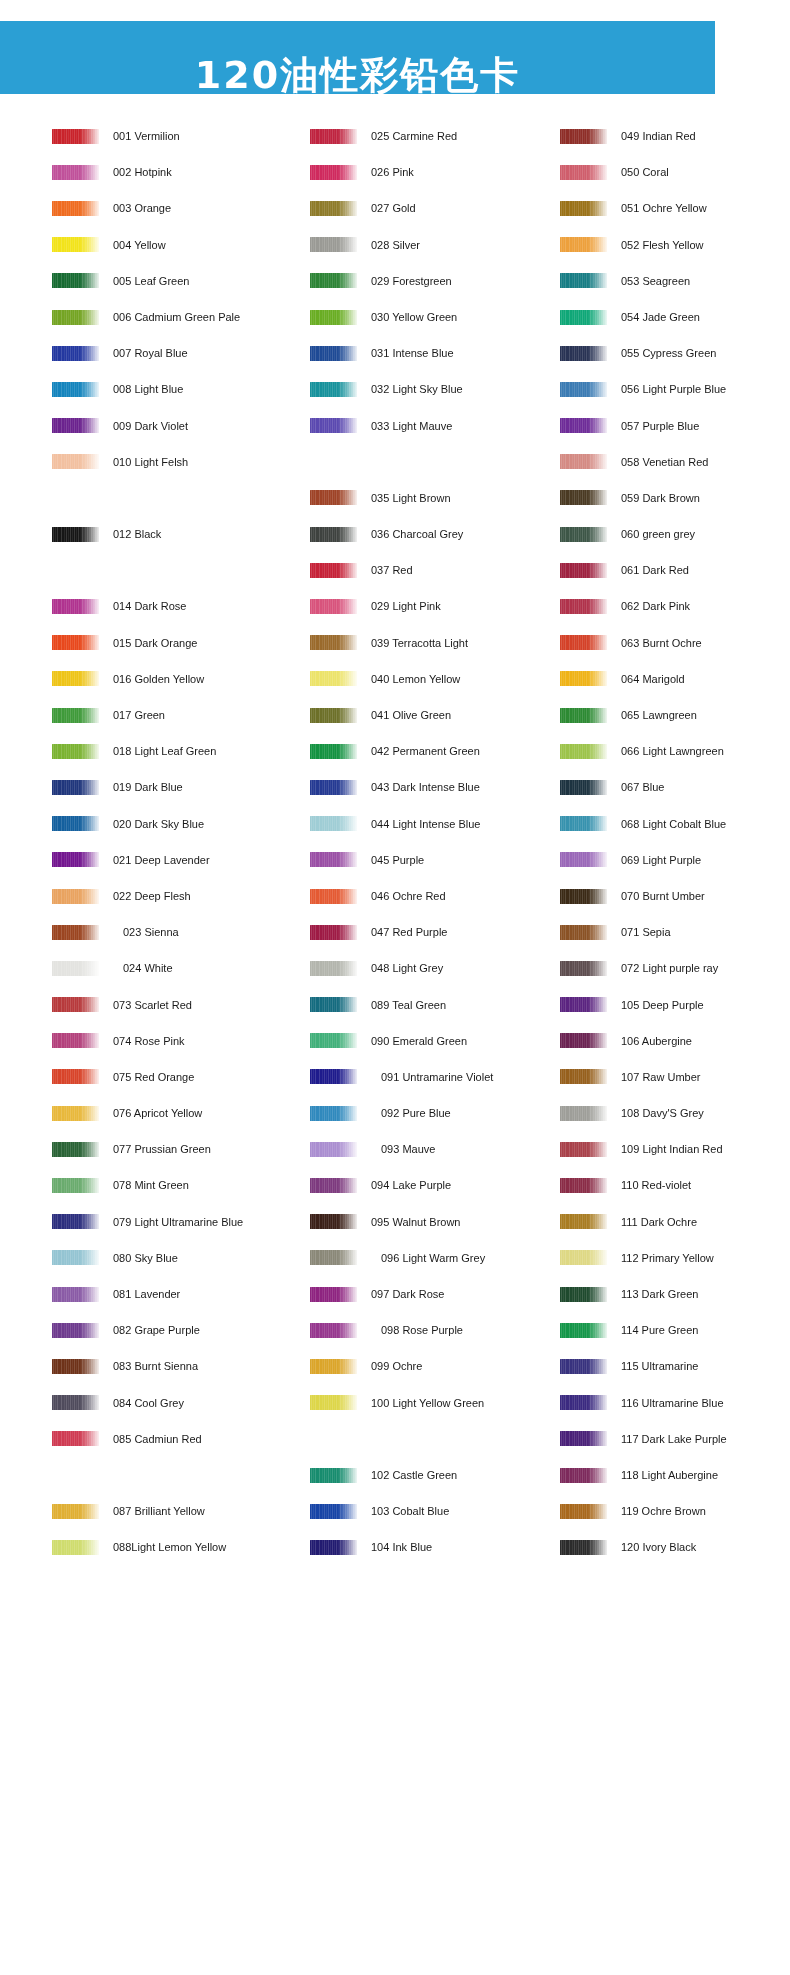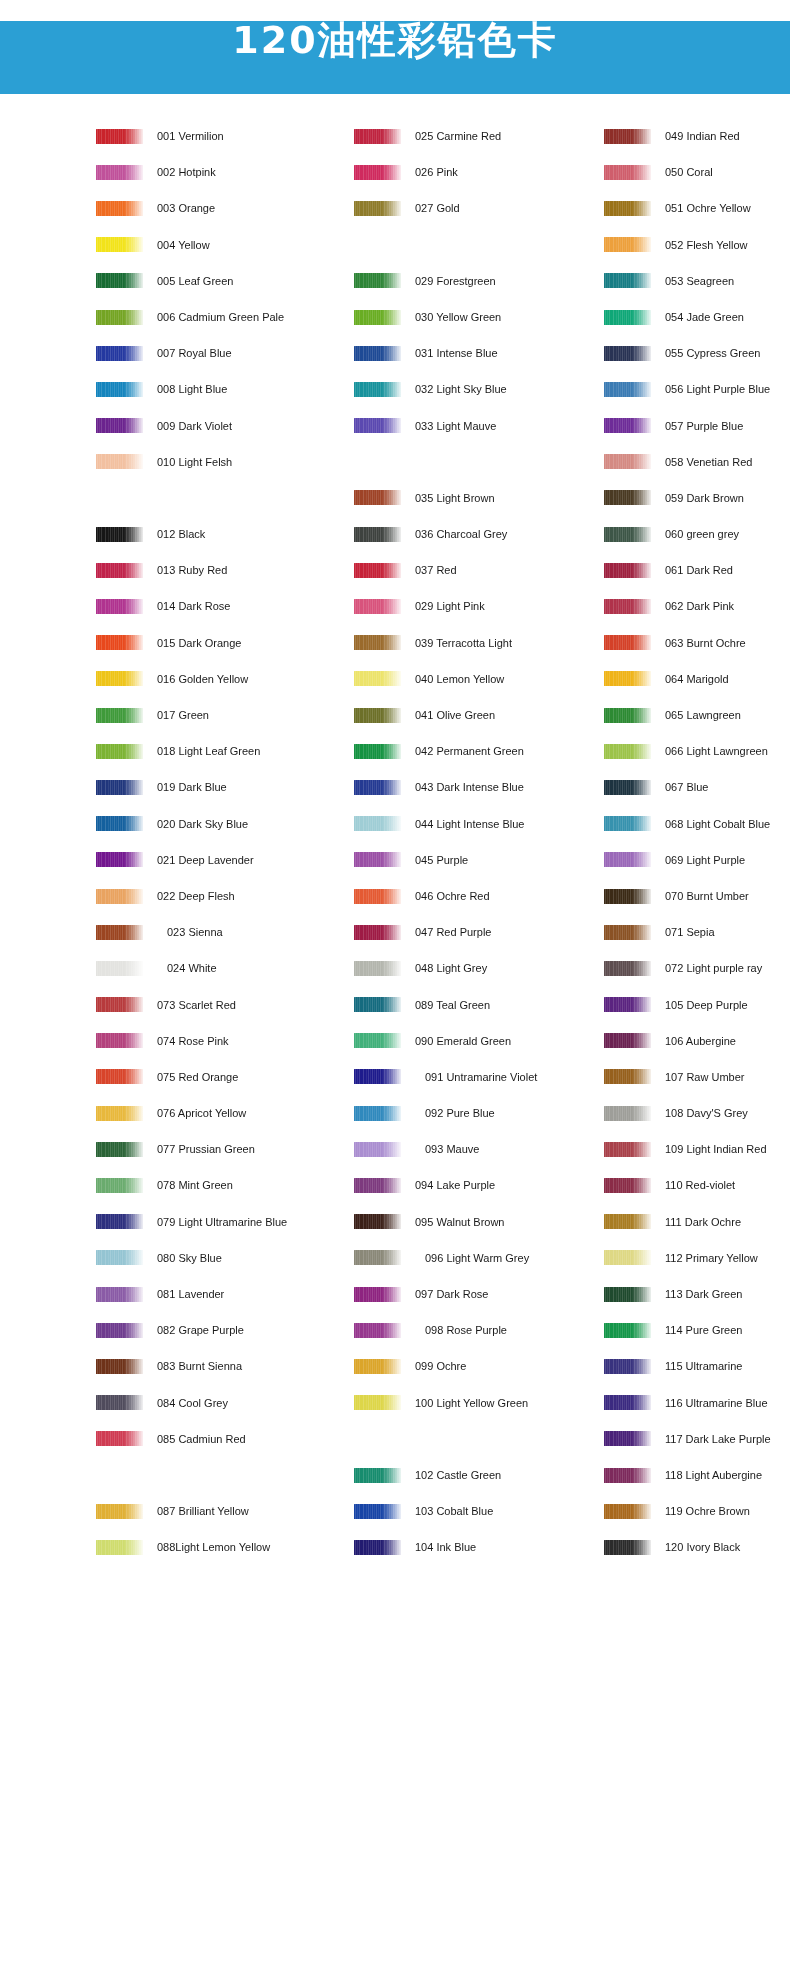--- a/index.html
+++ b/index.html
@@ -14,45 +14,44 @@
     width:790px;
     min-height:1975px;
     background:#fff;
     overflow:hidden;
   }
 
   
   .banner{
     position:absolute;
     left:0; top:21px;
-    width:790px; height:73px;
+    width:715px; height:73px;
     background:#2b9fd4;
     display:flex;
-    align-items:flex-start;
+    align-items:flex-end;
     justify-content:center;
   }
   .banner-title{
     color:#ffffff;
     font-size:38px;
     font-weight:bold;
     letter-spacing:2px;
     line-height:1;
     font-family:"DejaVu Sans","Liberation Sans",sans-serif;
   }
 
   
   .chart{
     position:absolute;
     left:0; top:118px;
     width:790px;
   }
   .grid-row{
     position:relative;
     height:36.2px;
-    margin-left:44px;
   }
   .cell{
     position:absolute;
     top:0;
     height:36.2px;
     display:flex;
     align-items:center;
   }
   .col-0{ left:52px;  width:240px; }
   .col-1{ left:310px; width:240px; }
@@ -154,20 +153,24 @@
         <div class="cell col-2">
           <div class="swatch" style="background: rgb(154, 114, 24);"></div>
           <div class="label">051 Ochre Yellow</div>
         </div>
       </div>
       <div class="grid-row">
         <div class="cell col-0">
           <div class="swatch" style="background: rgb(242, 227, 26);"></div>
           <div class="label">004 Yellow</div>
         </div>
+        <div class="cell col-1">
+          <div class="swatch" style="background: rgb(154, 154, 149);"></div>
+          <div class="label">028 Silver</div>
+        </div>
         <div class="cell col-2">
           <div class="swatch" style="background: rgb(237, 160, 60);"></div>
           <div class="label">052 Flesh Yellow</div>
         </div>
       </div>
       <div class="grid-row">
         <div class="cell col-0">
           <div class="swatch" style="background: rgb(23, 107, 50);"></div>
           <div class="label">005 Leaf Green</div>
         </div>
@@ -264,24 +267,20 @@
         <div class="cell col-1">
           <div class="swatch" style="background: rgb(62, 66, 63);"></div>
           <div class="label">036 Charcoal Grey</div>
         </div>
         <div class="cell col-2">
           <div class="swatch" style="background: rgb(61, 86, 71);"></div>
           <div class="label">060 green grey</div>
         </div>
       </div>
       <div class="grid-row">
-        <div class="cell col-0">
-          <div class="swatch" style="background: rgb(192, 34, 74);"></div>
-          <div class="label">013 Ruby Red</div>
-        </div>
         <div class="cell col-1">
           <div class="swatch" style="background: rgb(198, 34, 56);"></div>
           <div class="label">037 Red</div>
         </div>
         <div class="cell col-2">
           <div class="swatch" style="background: rgb(158, 34, 64);"></div>
           <div class="label">061 Dark Red</div>
         </div>
       </div>
       <div class="grid-row">

